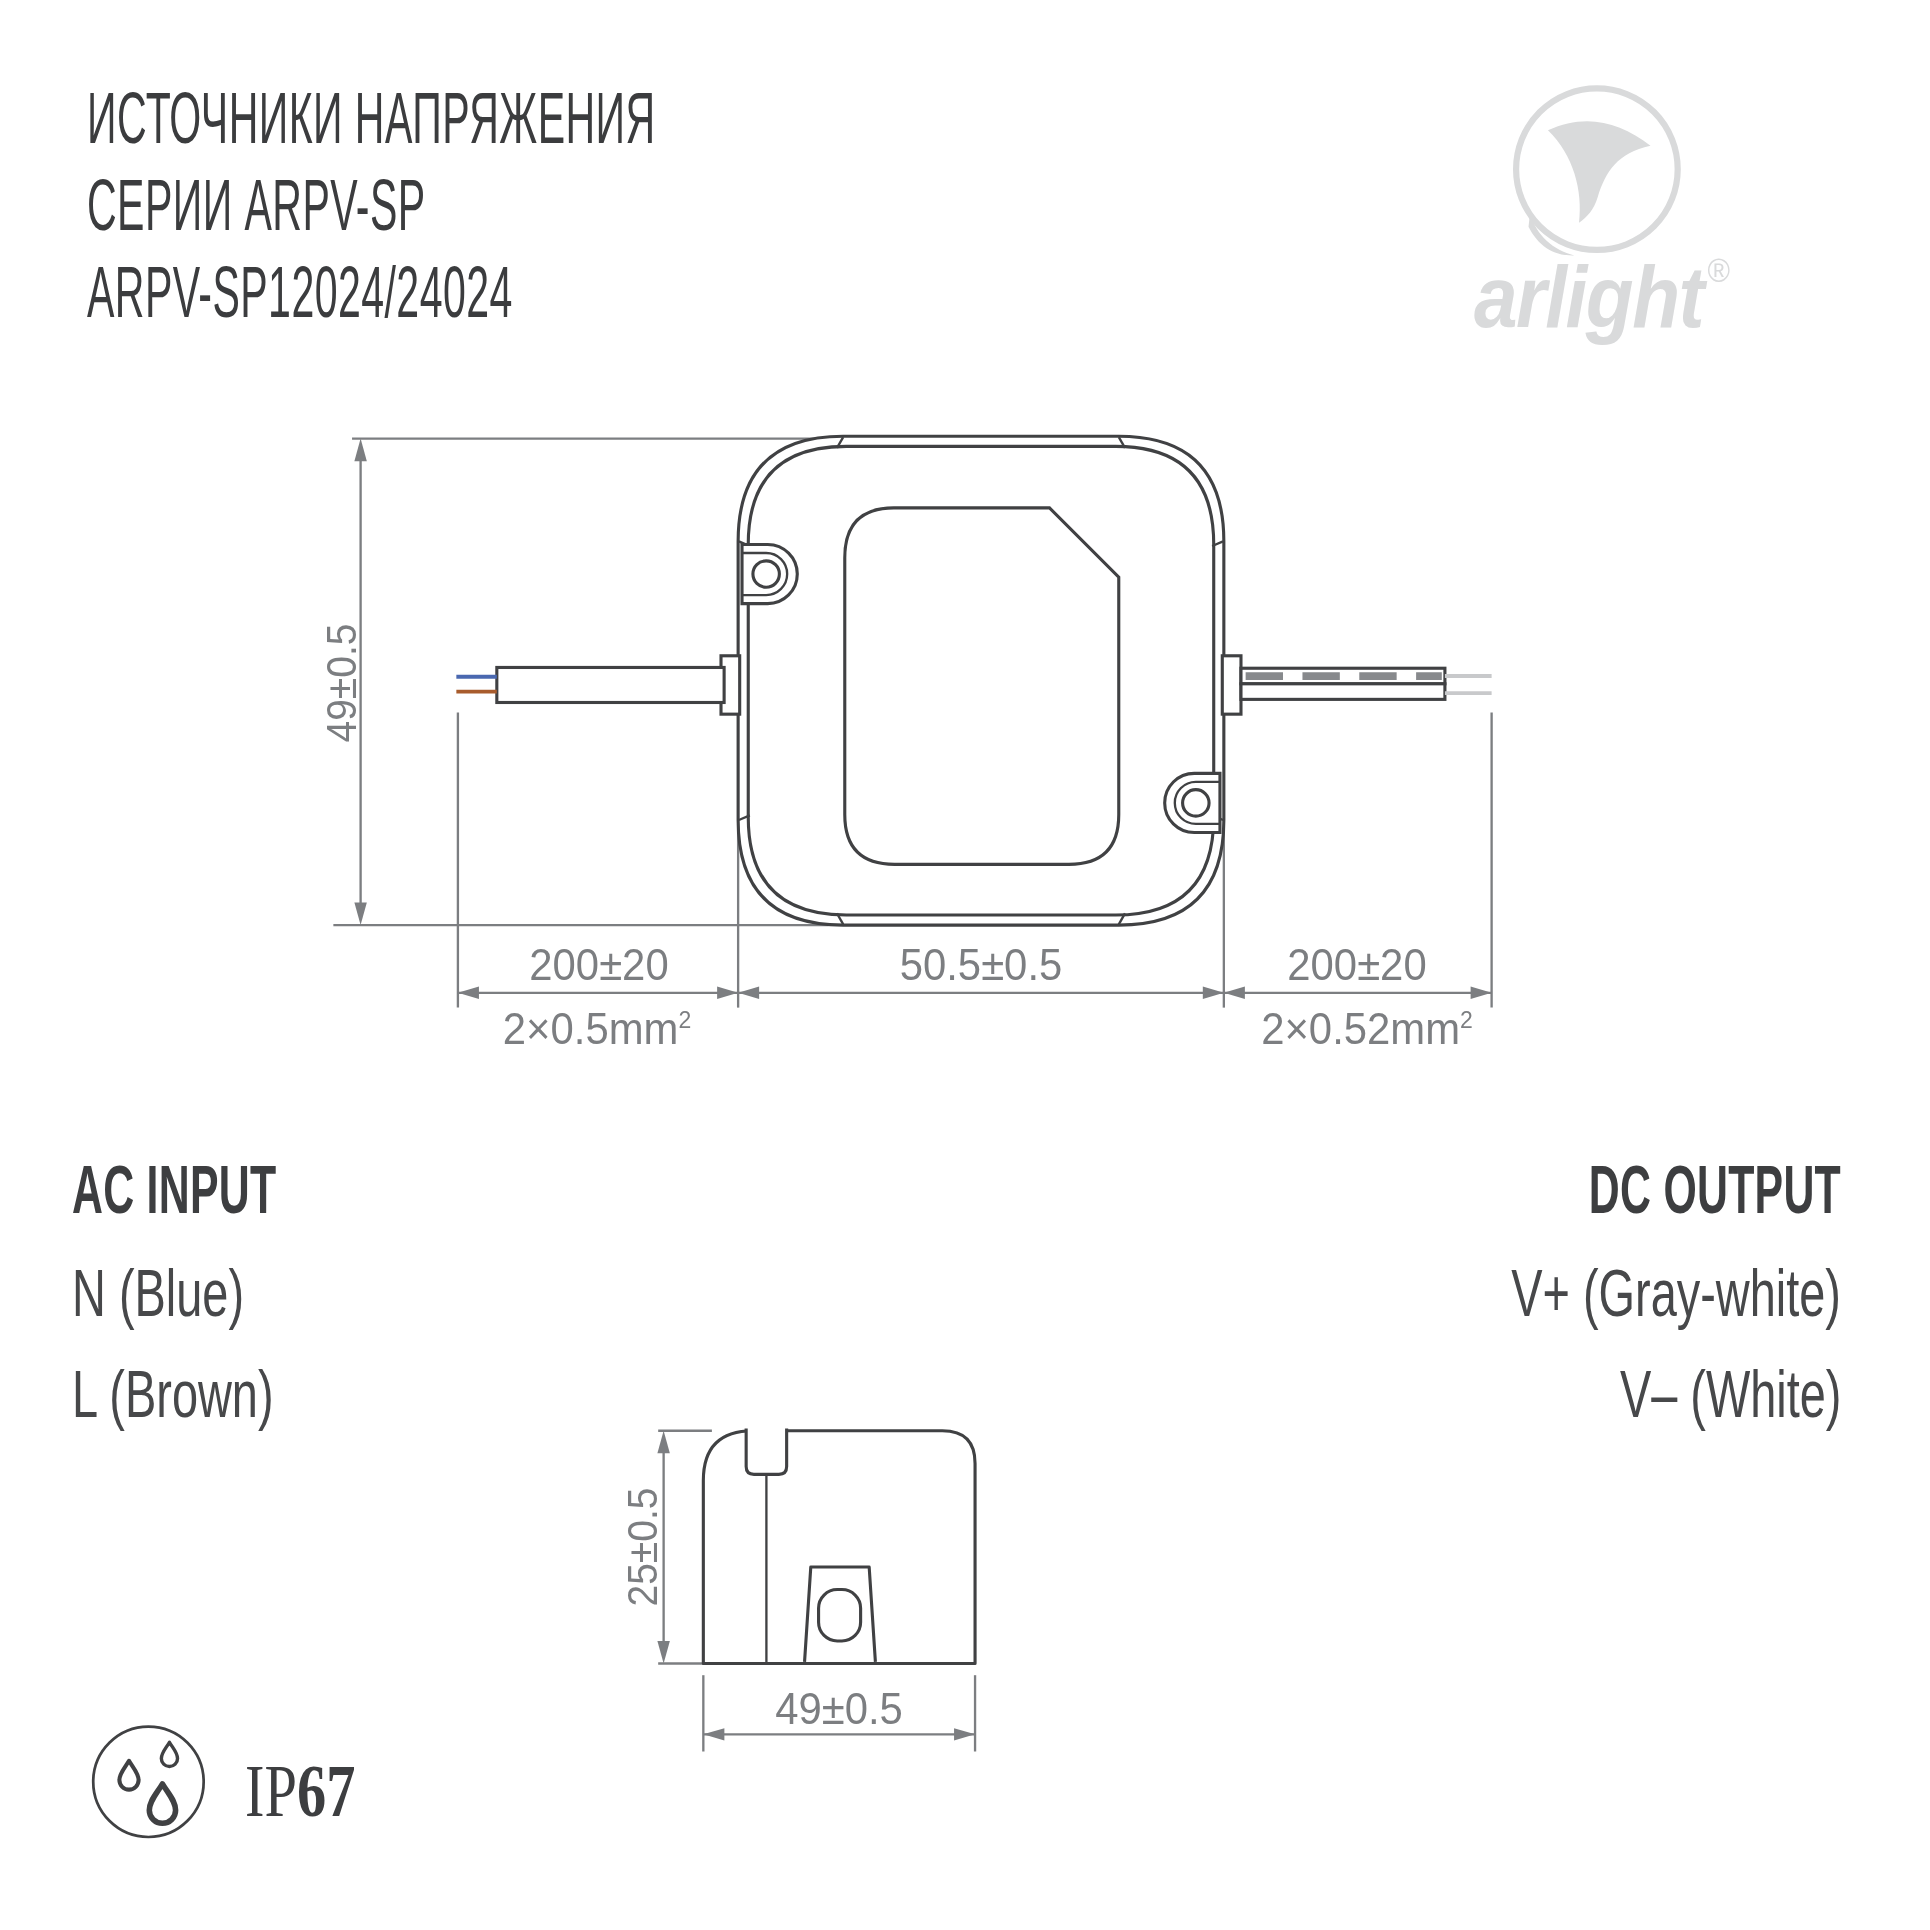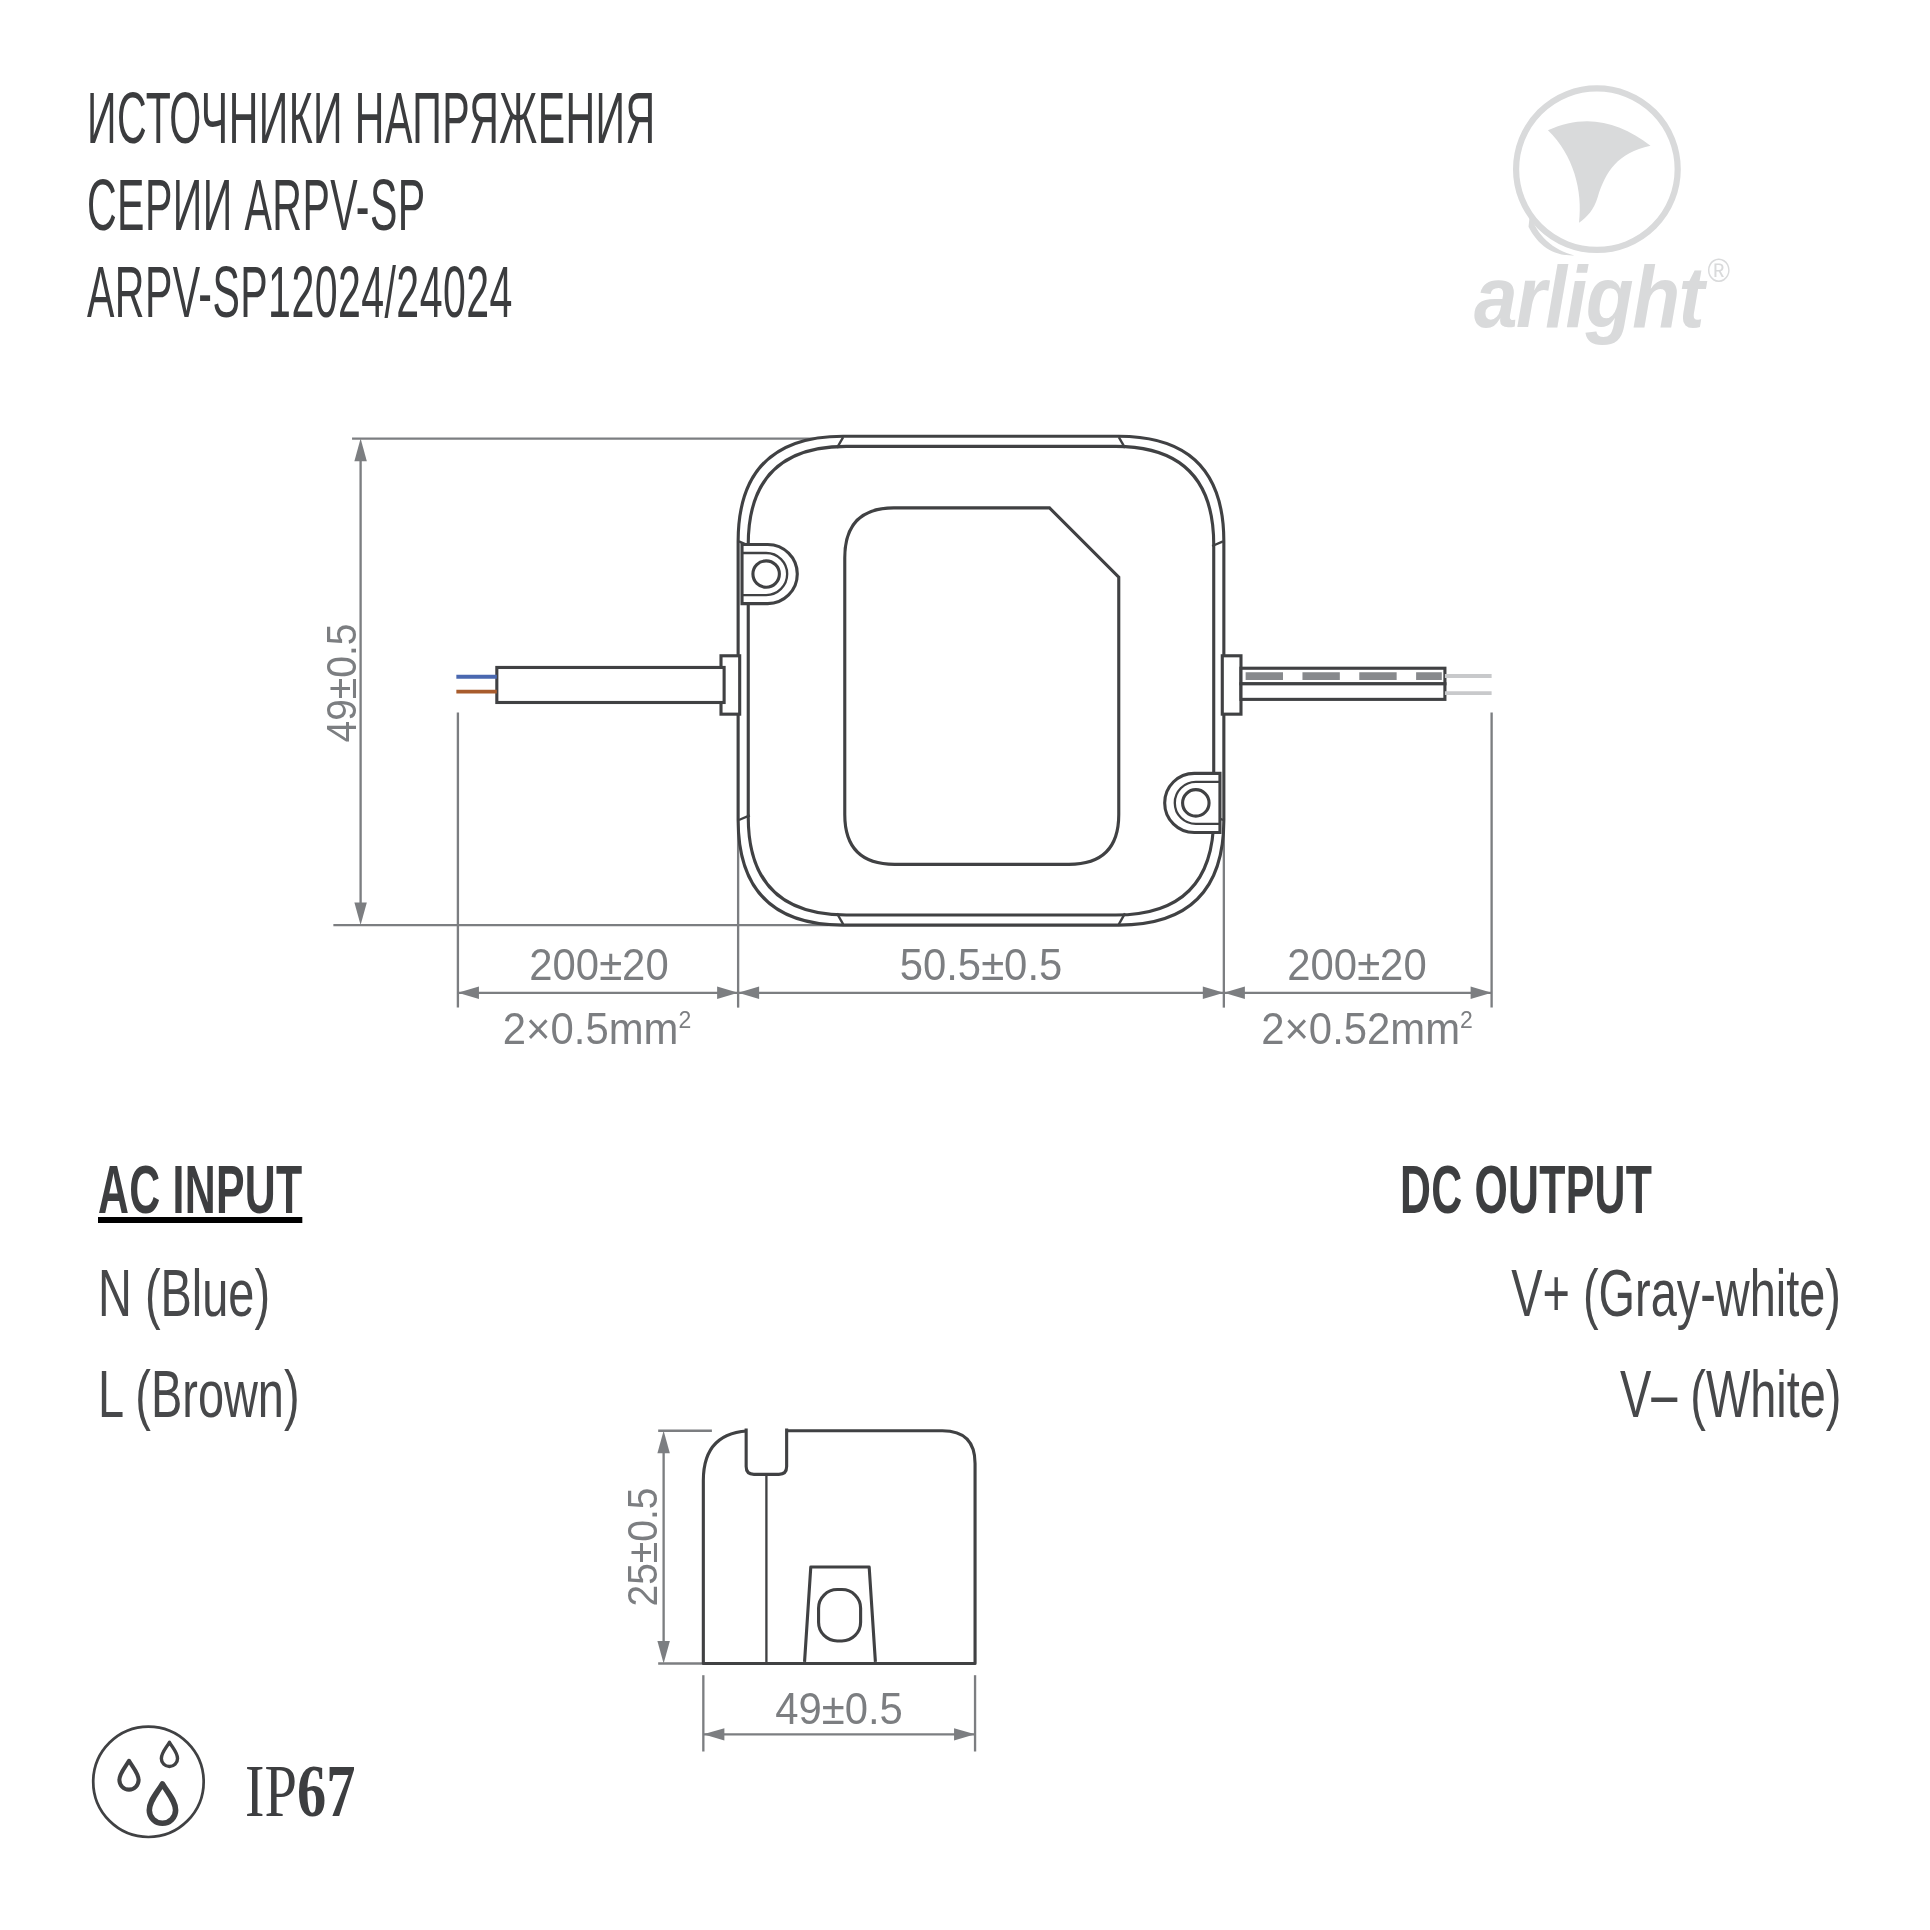--- a/index.html
+++ b/index.html
@@ -33,21 +33,21 @@
   .sec-title{
     font-size:68px;font-weight:700;color:#3d3e40;white-space:nowrap;
     transform:scaleX(0.63);transform-origin:left top;letter-spacing:0.4px;
   }
   .sec-title.right{transform-origin:right top;}
   .sec-row{
     font-size:67px;font-weight:400;color:#47484a;white-space:nowrap;
     transform:scaleX(0.70);transform-origin:left top;
   }
   .sec-row.right{transform-origin:right top;}
-  .right-align{}
+  .right-align{text-align:right;}
   
   .ip-text{font-size:73px;color:#3d3e40;white-space:nowrap;
     transform:scaleX(0.8);transform-origin:left top;}
   .ip-thin{font-weight:300;}
   .ip-bold{font-weight:700;}
 </style>
 </head>
 <body>
 
 <div class="abs" style="left:87px;top:75px;">
@@ -138,21 +138,21 @@
   </g>
 </svg>
 
 <div class="abs dim-rot" style="left:342px;top:683px;">49±0.5</div>
 <div class="abs dim" style="left:599px;top:965px;">200±20</div>
 <div class="abs dim" style="left:981px;top:965px;">50.5±0.5</div>
 <div class="abs dim" style="left:1357px;top:965px;">200±20</div>
 <div class="abs dim" style="left:597px;top:1029px;"><span>2×0.5mm</span><sup>2</sup></div>
 <div class="abs dim" style="left:1367px;top:1029px;"><span>2×0.52mm</span><sup>2</sup></div>
 
-<div class="abs" style="left:98px;top:1150px;width:700px;text-decoration:underline;">
+<div class="abs" style="left:72px;top:1150px;width:700px;">
   <div class="sec-title">AC INPUT</div>
   <div class="sec-row abs" style="left:0;top:104px;">N (Blue)</div>
   <div class="sec-row abs" style="left:0;top:205px;">L (Brown)</div>
 </div>
 <div class="abs right-align" style="right:90px;top:1150px;width:700px;">
   <div class="sec-title right">DC OUTPUT</div>
   <div class="sec-row right abs" style="right:0;top:104px;">V+ (Gray-white)</div>
   <div class="sec-row right abs" style="right:0;top:205px;">V– (White)</div>
 </div>
 

